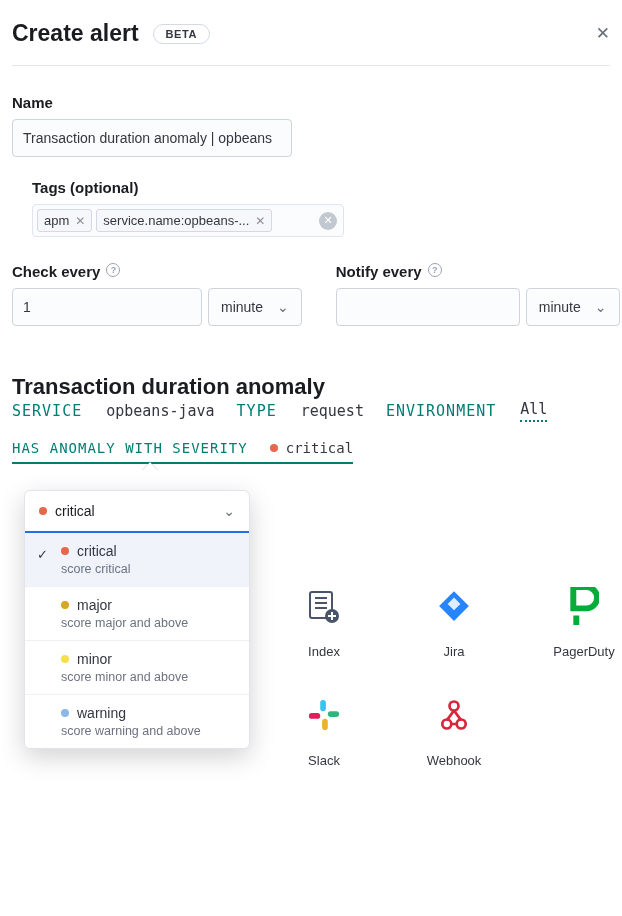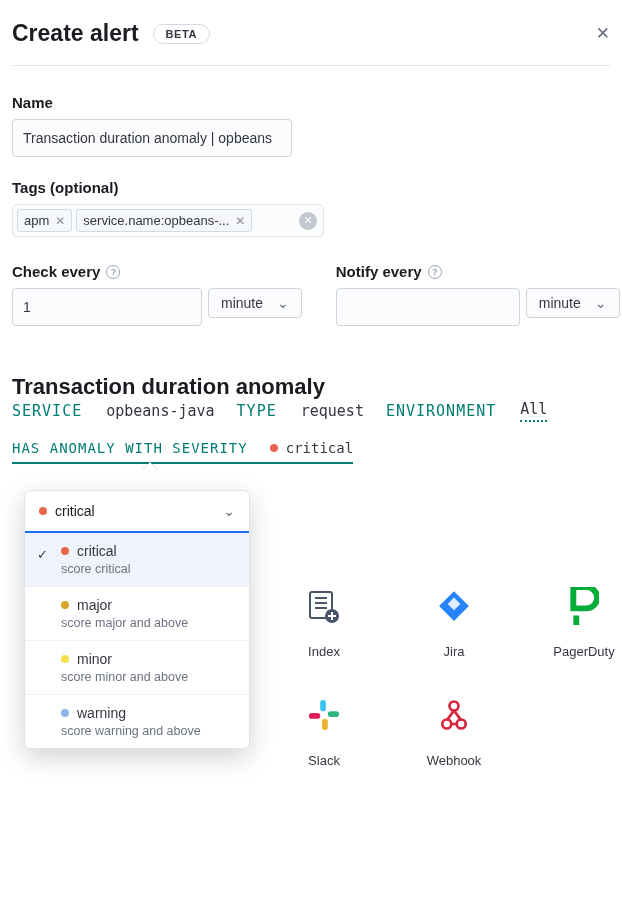--- a/index.html
+++ b/index.html
@@ -24,21 +24,21 @@
     font-weight: 700;
     letter-spacing: 0.6px;
     border: 1px solid #d3dae6;
     border-radius: 14px;
     padding: 3px 12px;
     color: #343741;
     background: #fff;
   }
   .close-btn { cursor: pointer; color: #69707d; font-size: 17px; }
   .section { padding-top: 28px; }
-  .field-label { font-size: 15px; font-weight: 700; margin-bottom: 8px; display:flex; align-items:center; gap:6px;}
+  .field-label { font-size: 15px; font-weight: 700; margin-bottom: 8px; display:flex; gap:6px;}
   .help-icon {
     display:inline-flex; align-items:center; justify-content:center;
     width:14px; height:14px; border:1px solid #98a2b3; border-radius:50%;
     font-size:9px; color:#98a2b3;
   }
   .text-input {
     width: 280px;
     height: 38px;
     border: 1px solid #ced4da;
     border-radius: 4px;
@@ -70,21 +70,21 @@
     font-size:11px; cursor:pointer;
   }
   .row2 { display:flex; gap:34px; margin-top:26px;}
   .pair { display:flex; gap:6px; }
   .num-input {
     width:190px; height:38px; border:1px solid #ced4da; border-radius:4px;
     padding:0 10px; font-size:14px; background:#fbfcfd; color:#343741;
   }
   .num-input.small { width:184px; }
   .select {
-    height:30px; border:1px solid #ced4da; border-radius:4px;
+    height:38px; border:1px solid #ced4da; border-radius:4px;
     background:#fbfcfd; padding:0 12px; display:flex; align-items:center;
     gap:14px; font-size:14px; color:#343741; cursor:pointer;
   }
   .chevron { color:#69707d; }
   .section-title { font-size:22px; font-weight:700; margin-top:48px; }
   .expr-row {
     font-family: SFMono-Regular, Menlo, Consolas, monospace;
     font-size:15px; display:flex; flex-wrap:wrap; gap:22px;
     margin-bottom:18px;
   }
@@ -158,21 +158,21 @@
   <div class="close-btn">✕</div>
 </div>
 
 <div class="section">
   <div class="field-label">
     <span>Name</span>
   </div>
   <input class="text-input" value="Transaction duration anomaly | opbeans" style="">
 </div>
 
-<div class="section" style="padding-top:22px;">
+<div class="section" style="padding-top:22px;margin-left:20px;">
   <div class="field-label">
     <span>Tags (optional)</span>
   </div>
   <div class="tags-box">
     <span class="tag-chip">
       <span>apm</span>
       <span class="tag-x">✕</span>
     </span>
     <span class="tag-chip">
       <span>service.name:opbeans-...</span>

